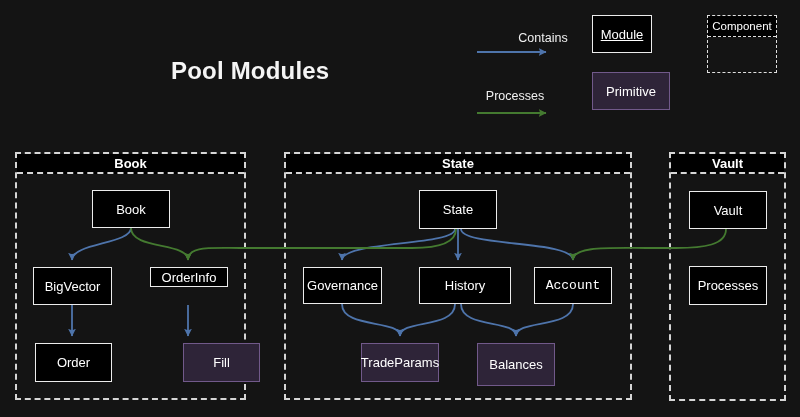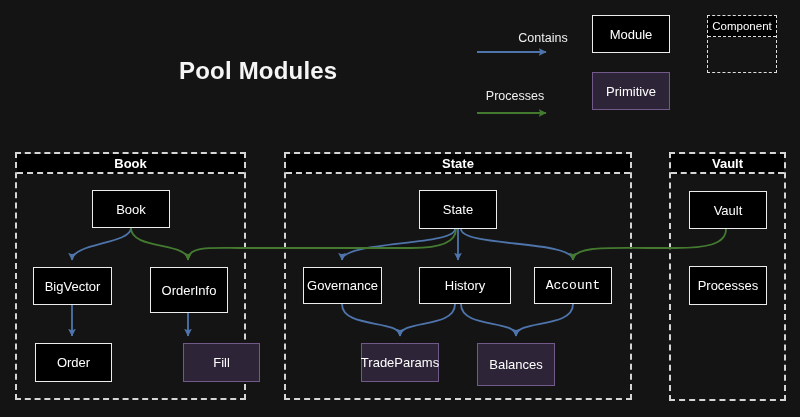--- a/index.html
+++ b/index.html
@@ -8,21 +8,21 @@
     position:relative;
     background:#141414;
     font-family:"Liberation Sans", sans-serif;
     color:#f5f5f5;
     overflow:hidden;
   }
   .abs { position:absolute; }
 
   .page-title {
     left:171px; top:57px;
-    font-size:24px; font-weight:bold; letter-spacing:0.2px;margin-left:8px;
+    font-size:24px; font-weight:bold; letter-spacing:0.2px;
   }
 
   .legend-label { font-size:12.5px; color:#f0f0f0; text-align:center; }
 
   .node {
     background:#000;
     border:1.5px solid #ececec;
     display:flex; align-items:center; justify-content:center;
     font-size:13px; color:#fff;
     z-index:3;
@@ -98,37 +98,37 @@
     <path d="M131,228 C131,250 188,242 188,260" marker-end="url(#arrGreen)"></path>
     <path d="M456,229 C456,244 437,248 412,248 L240,248 C208,248 188,246 188,260" marker-end="url(#arrGreen)"></path>
     <path d="M726,229 C726,245 704,248 676,248 L646,248 C609,248 573,246 573,260" marker-end="url(#arrGreen)"></path>
     <path d="M477,113 L546,113" marker-end="url(#arrGreen)"></path>
   </g>
 </svg>
 
 <div class="abs legend-label" style="left:512px; top:31px; width:62px;">Contains</div>
 <div class="abs legend-label" style="left:480px; top:89px; width:70px;">Processes</div>
 
-<div class="abs node" style="left:592px; top:15px; width:78px; height:38px;">
+<div class="abs node" style="left:592px; top:15px; width:60px; height:38px;text-decoration:underline;">
   <span>Module</span>
 </div>
 <div class="abs node primitive" style="left:592px; top:72px; width:78px; height:38px;">
   <span>Primitive</span>
 </div>
 <div class="abs component-swatch" style="left:707px; top:15px; width:70px; height:58px;">
   <div class="component-title">Component</div>
 </div>
 
 <div class="abs node" style="left:92px; top:190px; width:78px; height:38px;">
   <span>Book</span>
 </div>
 <div class="abs node" style="left:33px; top:267px; width:79px; height:38px;">
   <span>BigVector</span>
 </div>
-<div class="abs node" style="left:150px; top:267px; width:78px; height:46px;">
+<div class="abs node" style="left:150px; top:267px; width:78px; height:20px;">
   <span>OrderInfo</span>
 </div>
 <div class="abs node" style="left:35px; top:343px; width:77px; height:39px;">
   <span>Order</span>
 </div>
 <div class="abs node primitive" style="left:150px; top:343px; width:77px; height:39px;margin-left:33px;">
   <span>Fill</span>
 </div>
 
 <div class="abs node" style="left:419px; top:190px; width:78px; height:39px;">

